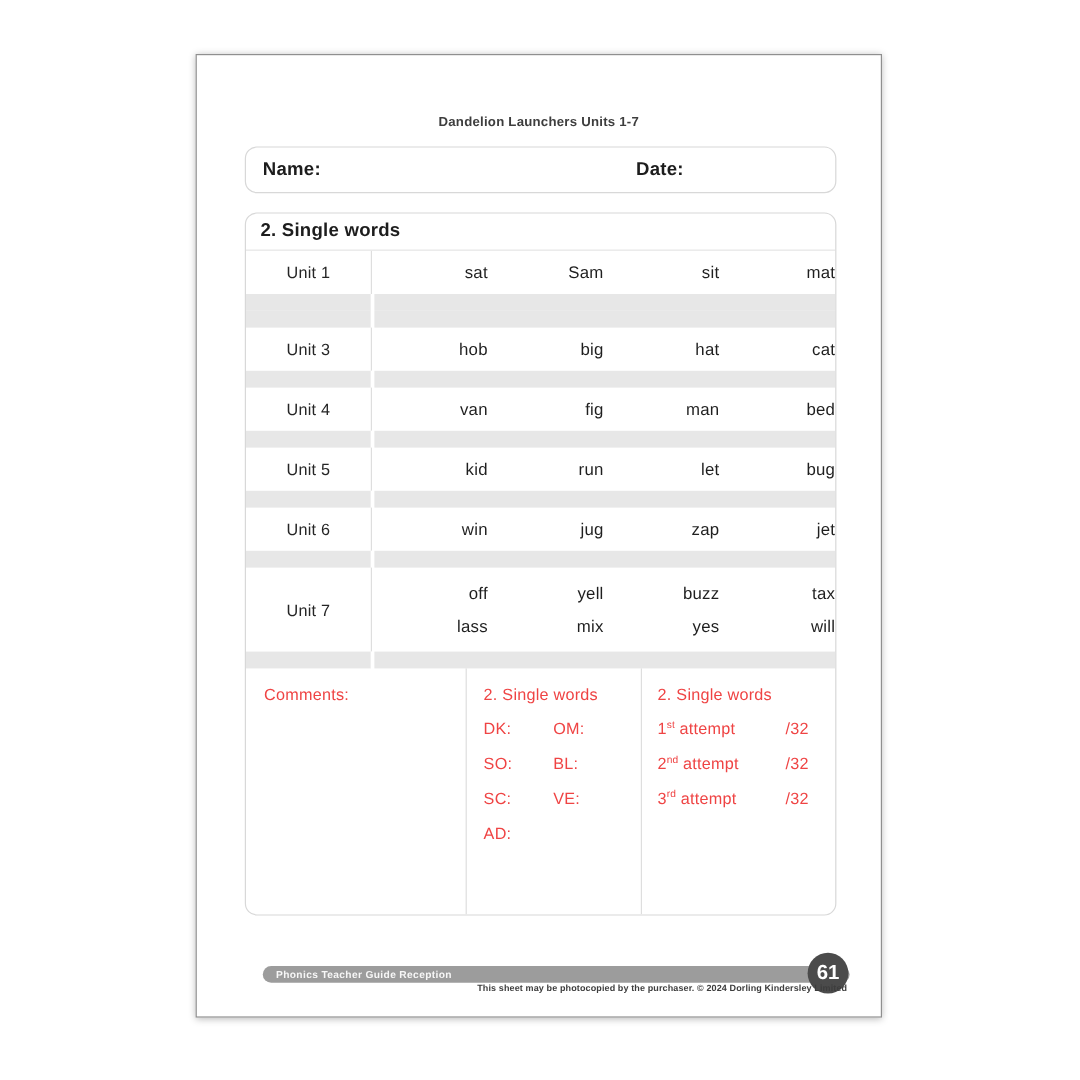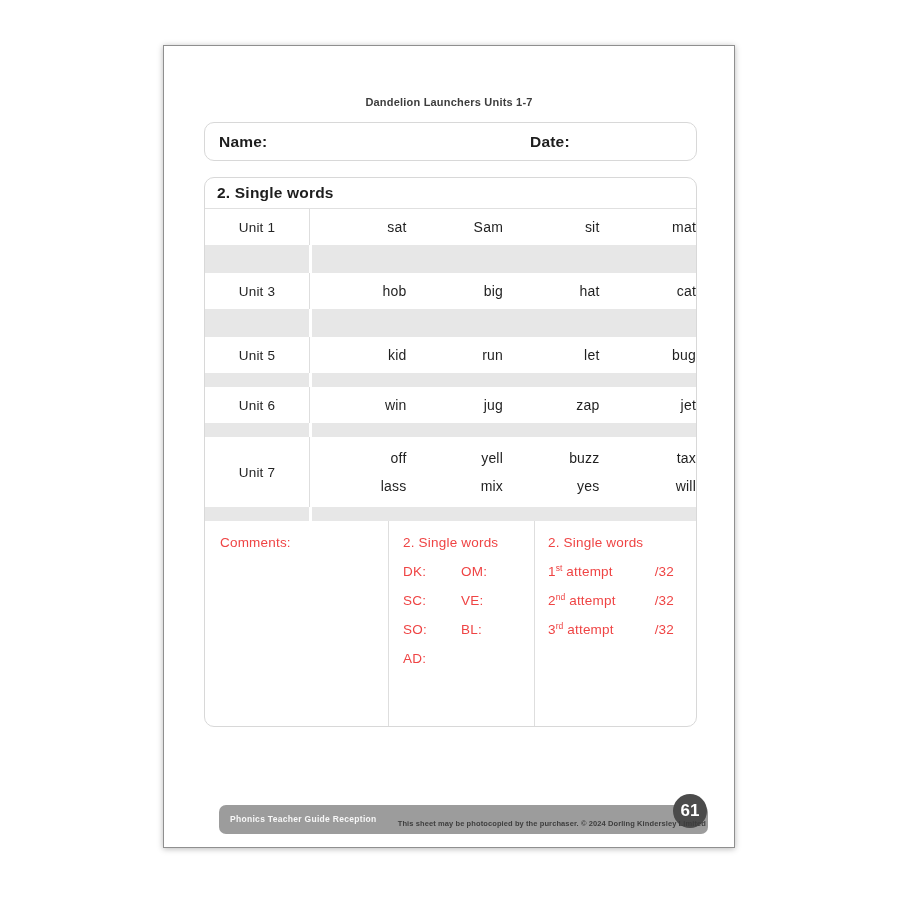--- a/index.html
+++ b/index.html
@@ -78,21 +78,21 @@
   .col-attempts { flex: 1; padding-left: 13px; padding-right: 22px; }
   .line { height: 29px; display: flex; align-items: center; font-size: 13.5px; color: #ef4444; }
   .code-first { width: 58px; flex: 0 0 58px; }
   .attempt-line { justify-content: space-between; }
   sup { font-size: 8.5px; line-height: 0; vertical-align: super; letter-spacing: 0; }
   .att-label { margin-left: 4px; }
   .score { text-align: right; }
 
   .footer-bar {
     position: absolute; left: 55px; top: 759px;
-    width: 489px; height: 29px;
+    width: 489px; height: 14px;
     background: #9c9c9c;
     border-radius: 7px;
     display: flex; align-items: center;
     padding-left: 11px;
   }
   .footer-bar-label {
     font-size: 8.5px; font-weight: 600; color: #f7f7f7; line-height: 13px; letter-spacing: 0.3px;
   }
   .page-circle {
     position: absolute; left: 509px; top: 748px;
@@ -155,20 +155,31 @@
             <span class="word">cat</span>
           </div>
         </div>
       </div>
       <div class="strip">
           <i class="sl"></i>
           <i class="sg"></i>
           <i class="sr"></i>
         </div>
 
+      <div class="unit-row">
+        <div class="unit-cell">Unit 4</div>
+        <div class="word-area">
+          <div class="word-line">
+            <span class="word">van</span>
+            <span class="word">fig</span>
+            <span class="word">man</span>
+            <span class="word">bed</span>
+          </div>
+        </div>
+      </div>
       <div class="strip">
           <i class="sl"></i>
           <i class="sg"></i>
           <i class="sr"></i>
         </div>
 
       <div class="unit-row">
         <div class="unit-cell">Unit 5</div>
         <div class="word-area">
           <div class="word-line">
@@ -229,26 +240,26 @@
         <div class="c-col col-comments">
           <div class="line">Comments:</div>
         </div>
         <div class="c-col col-codes">
           <div class="line">2. Single words</div>
           <div class="line">
             <span class="code-first">DK:</span>
             <span>OM:</span>
           </div>
           <div class="line">
+            <span class="code-first">SO:</span>
+            <span>BL:</span>
+          </div>
+          <div class="line">
             <span class="code-first">SC:</span>
             <span>VE:</span>
-          </div>
-          <div class="line">
-            <span class="code-first">SO:</span>
-            <span>BL:</span>
           </div>
           <div class="line">
             <span class="code-first">AD:</span>
             <span></span>
           </div>
         </div>
         <div class="c-col col-attempts">
           <div class="line">2. Single words</div>
           <div class="line attempt-line">
             <span><span>1</span><sup>st</sup><span class="att-label">attempt</span></span>

